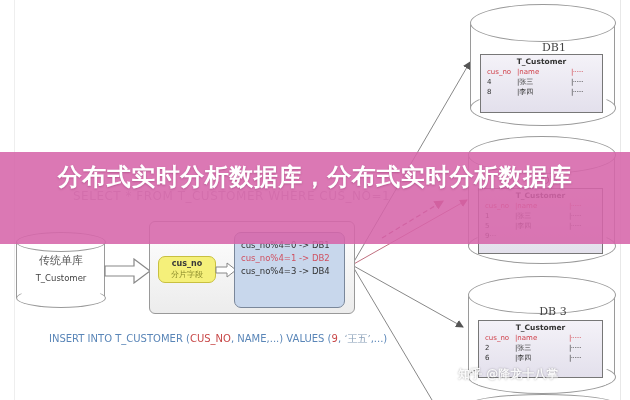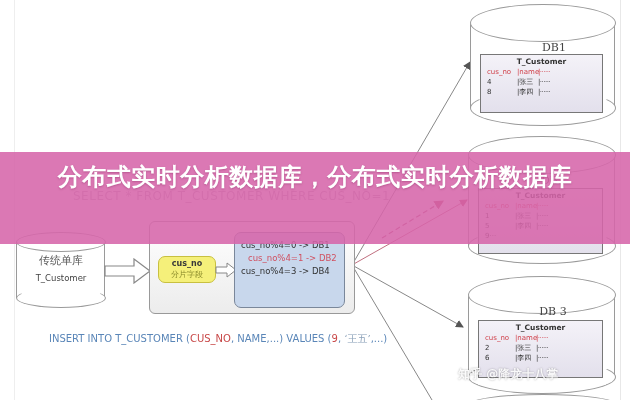--- a/index.html
+++ b/index.html
@@ -13,32 +13,32 @@
     .cyl { position: absolute; }
     .cyl .body { position: absolute; left: 0; border-left: 1.5px solid #9a9a9a; border-right: 1.5px solid #9a9a9a; background: #fff; }
     .cyl .top { position: absolute; left: 0; border: 1.5px solid #9a9a9a; border-radius: 50%; background: #fff; box-sizing: border-box; }
     .cyl .bottom { position: absolute; left: 0; border: 1.5px solid #9a9a9a; border-radius: 50%; background: #fff; box-sizing: border-box; border-top-color: transparent; }
 
     .db-label { position: absolute; width: 100%; text-align: center; font-family: "DejaVu Serif", serif; font-size: 11px; color: #444; padding-left: 11px; }
     .table-box { position: absolute; background: linear-gradient(#f4f2f8, #e3e0ec); border: 1.5px solid #777; box-sizing: border-box; font-size: 7px; color: #333; padding: 2px 6px; }
     .table-box .tname { text-align: center; font-weight: bold; font-size: 7.5px; color: #333; margin-bottom: 1px; }
     .table-box .row { display: flex; line-height: 10px; }
     .table-box .c1 { width: 30px; }
-    .table-box .c2 { width: 21px; }
+    .table-box .c2 { width: 54px; }
     .table-box .hdr { color: #d0404a; }
     .dots { letter-spacing: -0.5px; }
 
     .legacy-text { position: absolute; left: 0; width: 100%; text-align: center; color: #555; }
 
     .shard-panel { position: absolute; left: 149px; top: 221px; width: 206px; height: 93px; border: 1.5px solid #999; border-radius: 6px; background: linear-gradient(#ffffff, #ececec); box-sizing: border-box; }
     .shard-key { position: absolute; left: 158px; top: 256px; width: 58px; height: 27px; background: #f5f07a; border: 1.5px solid #c8c040; border-radius: 7px; box-sizing: border-box; text-align: center; font-size: 8px; line-height: 11px; color: #555; padding-top: 1px; }
     .shard-key .k1 { color: #3a3a3a; font-weight: bold; }
     .shard-key .k2 { color: #8a8a2a; font-family: "DejaVu Serif", serif; }
     .rules { position: absolute; left: 234px; top: 232px; width: 111px; height: 76px; background: #c8d7ec; border: 1.5px solid #7a879a; border-radius: 7px; box-sizing: border-box; padding: 6px 0 0 6px; font-size: 8.5px; line-height: 13px; color: #333; }
-    .rules .red { color: #d05060; margin-left: 7px; }
+    .rules .red { color: #d05060; }
 
     .arrow-hollow { position: absolute; }
 
     .insert-stmt { position: absolute; left: 49px; top: 332px; font-size: 10px; color: #5a86b8; white-space: nowrap; }
     .insert-stmt .red { color: #c84848; }
     .insert-stmt .cn { color: #8aa0b8; font-family: "DejaVu Serif", serif; }
 
     .hidden-select { position: absolute; left: 73px; top: 189px; font-size: 12px; color: #7a5a7a; opacity: 0.5; white-space: nowrap; letter-spacing: 0.5px; }
 
     .banner { position: absolute; left: 0; top: 152px; width: 630px; height: 92px; background: rgba(214, 101, 170, 0.88); }

